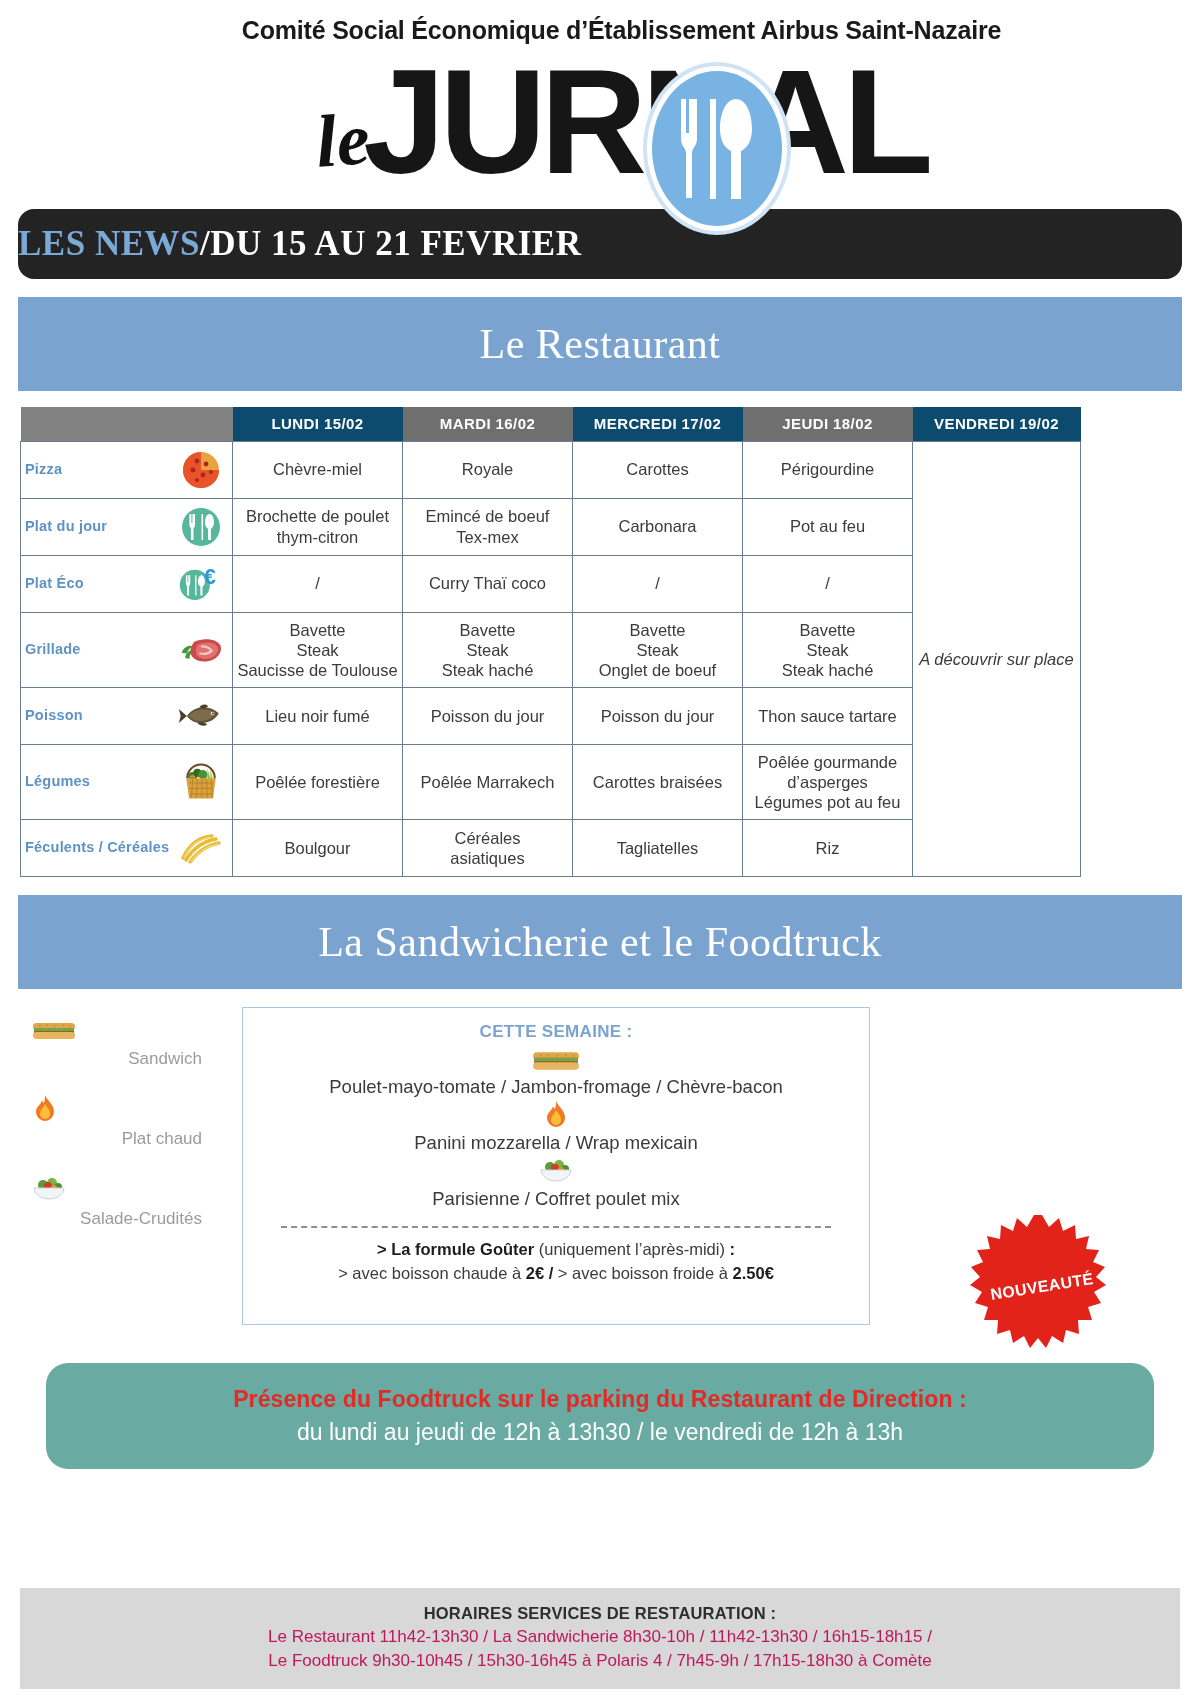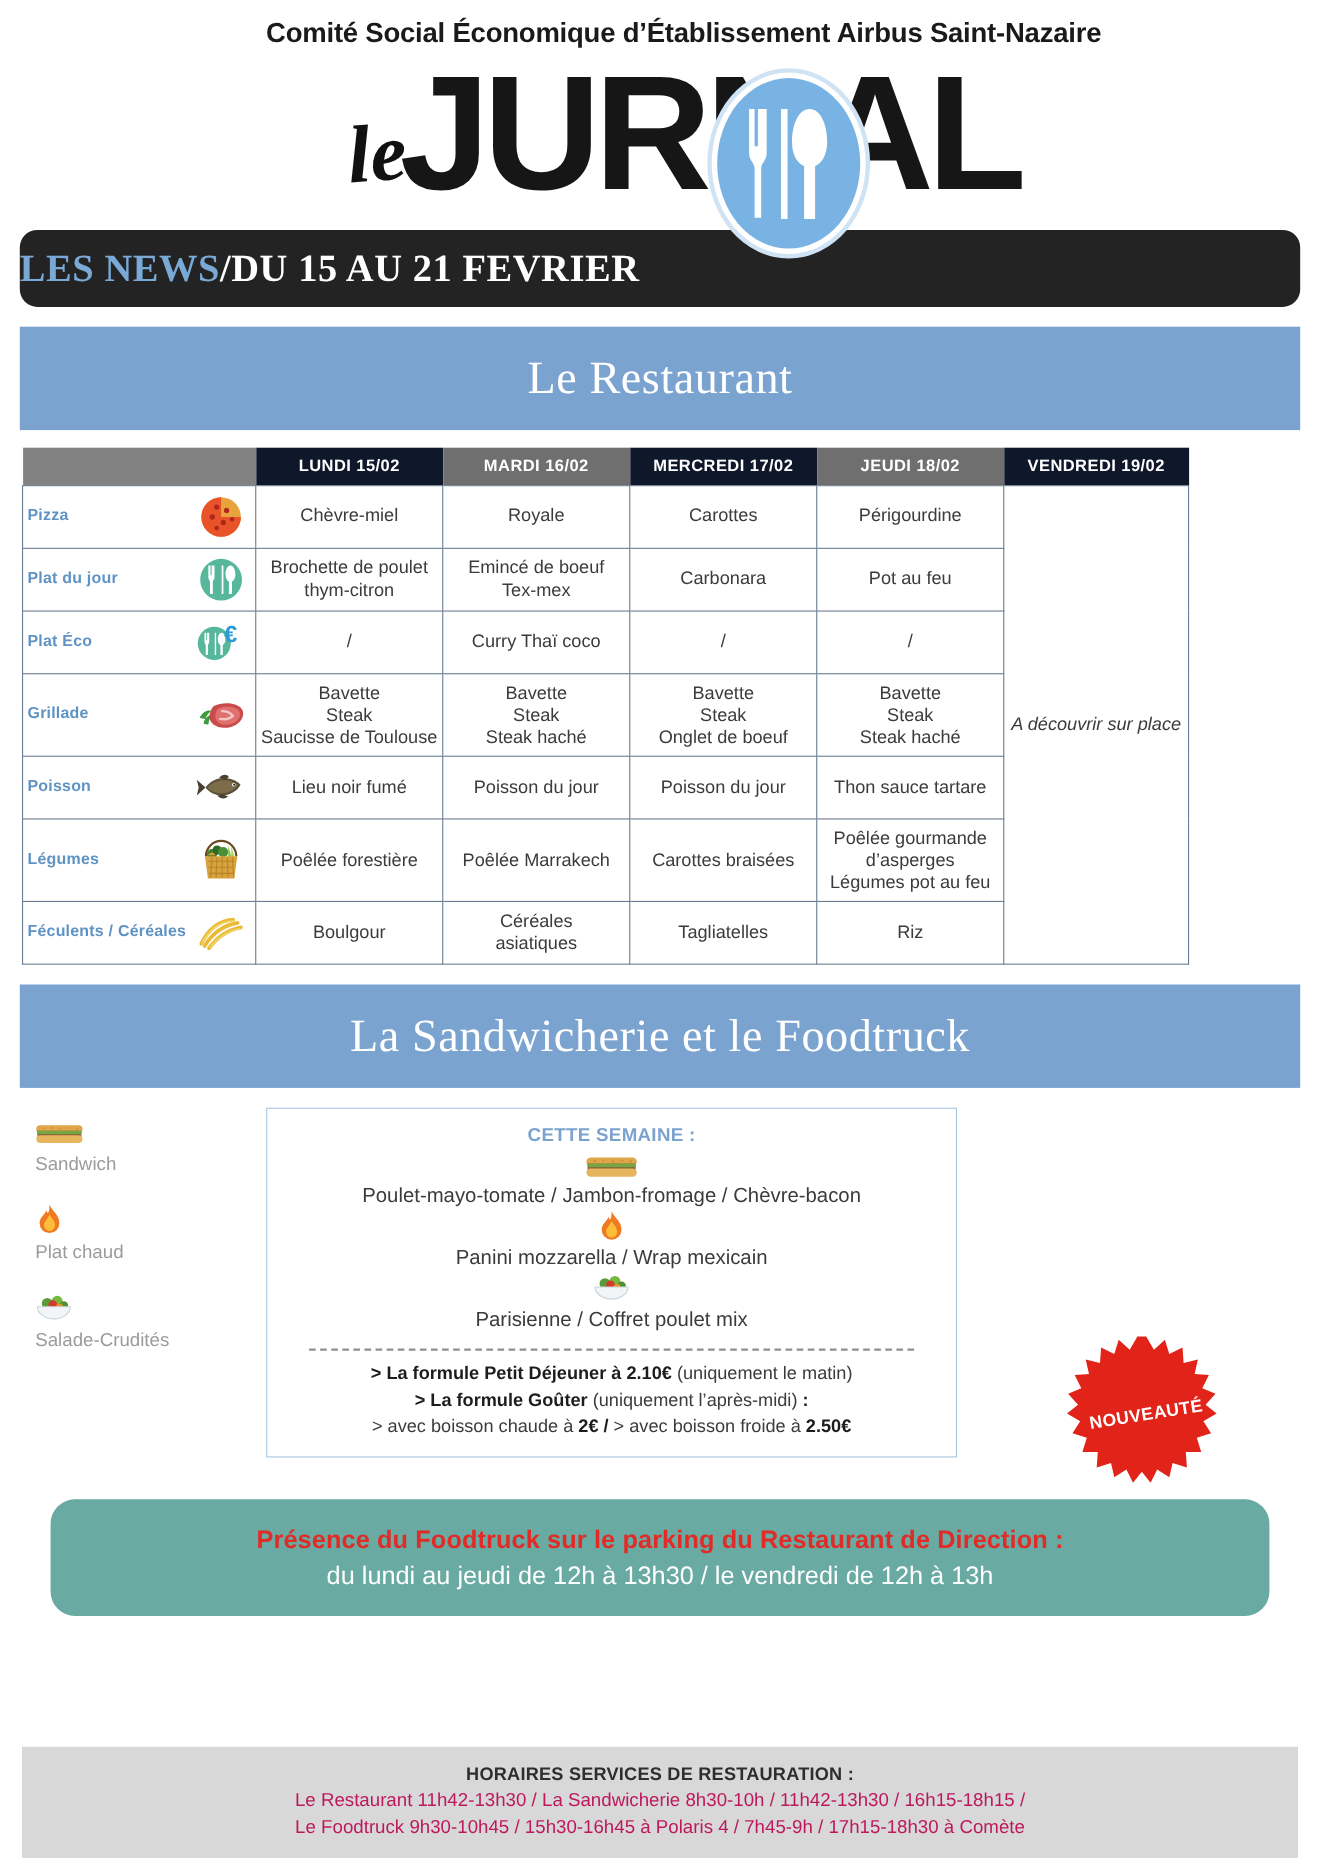--- a/index.html
+++ b/index.html
@@ -98,21 +98,21 @@
     height: 34px;
     color: #ffffff;
     font-size: 15px;
     font-weight: 700;
     letter-spacing: 0.4px;
     text-align: center;
     vertical-align: middle;
     font-family: "Liberation Sans", sans-serif;
   }
   th.h-blank { background:#828282; }
-  th.h-light { background:#0f172a; }
+  th.h-light { background:#0c4a6e; }
   th.h-dark  { background:#6f6f6f; }
 
   table.menu tbody td {
     border: 1px solid #6a7d90;
     text-align: center;
     vertical-align: middle;
     font-size: 16.5px;
     color: #3b3b3b;
     line-height: 1.22;
     padding: 7px 4px;
@@ -137,21 +137,21 @@
     font-style: italic;
     font-size: 16px;
     color: #2e2e2e;
     border: none;
   }
   tbody tr:first-child td { border-top: 1px solid #6a7d90; }
 
   
   .sandwich-section { position: relative; margin-top: 10px; height: 360px; }
   .side-legend { position:absolute; left: 32px; top: 14px; width: 170px; }
-  .legend-item { margin-bottom: 24px; }
+  .legend-item { margin-bottom: 24px; text-align: right; }
   .legend-ico { height: 34px; display:flex; align-items:center; }
   .legend-label { color:#9b9b9b; font-size: 17px; margin-top: 2px; font-family:"Liberation Sans", sans-serif; }
 
   .sw-box {
     position:absolute; left: 242px; top: 8px;
     width: 628px; height: 318px;
     border: 1px solid #a8c6e0;
     background: #ffffff;
     text-align:center;
     padding-top: 14px;
@@ -526,23 +526,20 @@
              <circle cx="22" cy="12" r="3" fill="#e8922d"></circle>
             </g>
           <path d="M2 12 h30 a15 11 0 0 1 -30 0 z" fill="#f2f5f7" stroke="#c9d4da" stroke-width="1"></path>
         </svg>
       </div>
       <div class="sw-line">Parisienne / Coffret poulet mix</div>
 
       <div class="dashline"></div>
 
       <div class="sw-formula">
-        <b>&gt; La formule Petit Déjeuner à 2.10€</b><span> (uniquement le matin)</span>
-      </div>
-      <div class="sw-formula">
         <b>&gt; La formule Goûter</b><span> (uniquement l’après-midi)</span><b> :</b>
       </div>
       <div class="sw-formula">
         <span>&gt; avec boisson chaude à </span><b>2€ /</b><span> &gt; avec boisson froide à </span><b>2.50€</b>
       </div>
     </div>
 
     <div class="badge">
       <svg width="148" height="148" viewBox="0 0 148 148" style="position:absolute;left:0;top:0;z-index:1" aria-hidden="true">
         <polygon fill="#e2231a" points="74,2 81,14 91,5 95,18 107,12 108,26 121,23 118,36 131,37 125,49 137,54 128,64 138,72 126,79 133,90 120,94 124,107 110,107 111,121 98,117 95,130 84,123 78,135 70,125 62,135 56,123 45,130 42,117 29,121 30,107 16,107 20,94 7,90 14,79 2,72 12,64 3,54 15,49 9,37 22,36 19,23 32,26 33,12 45,18 49,5 59,14 66,2"></polygon>

